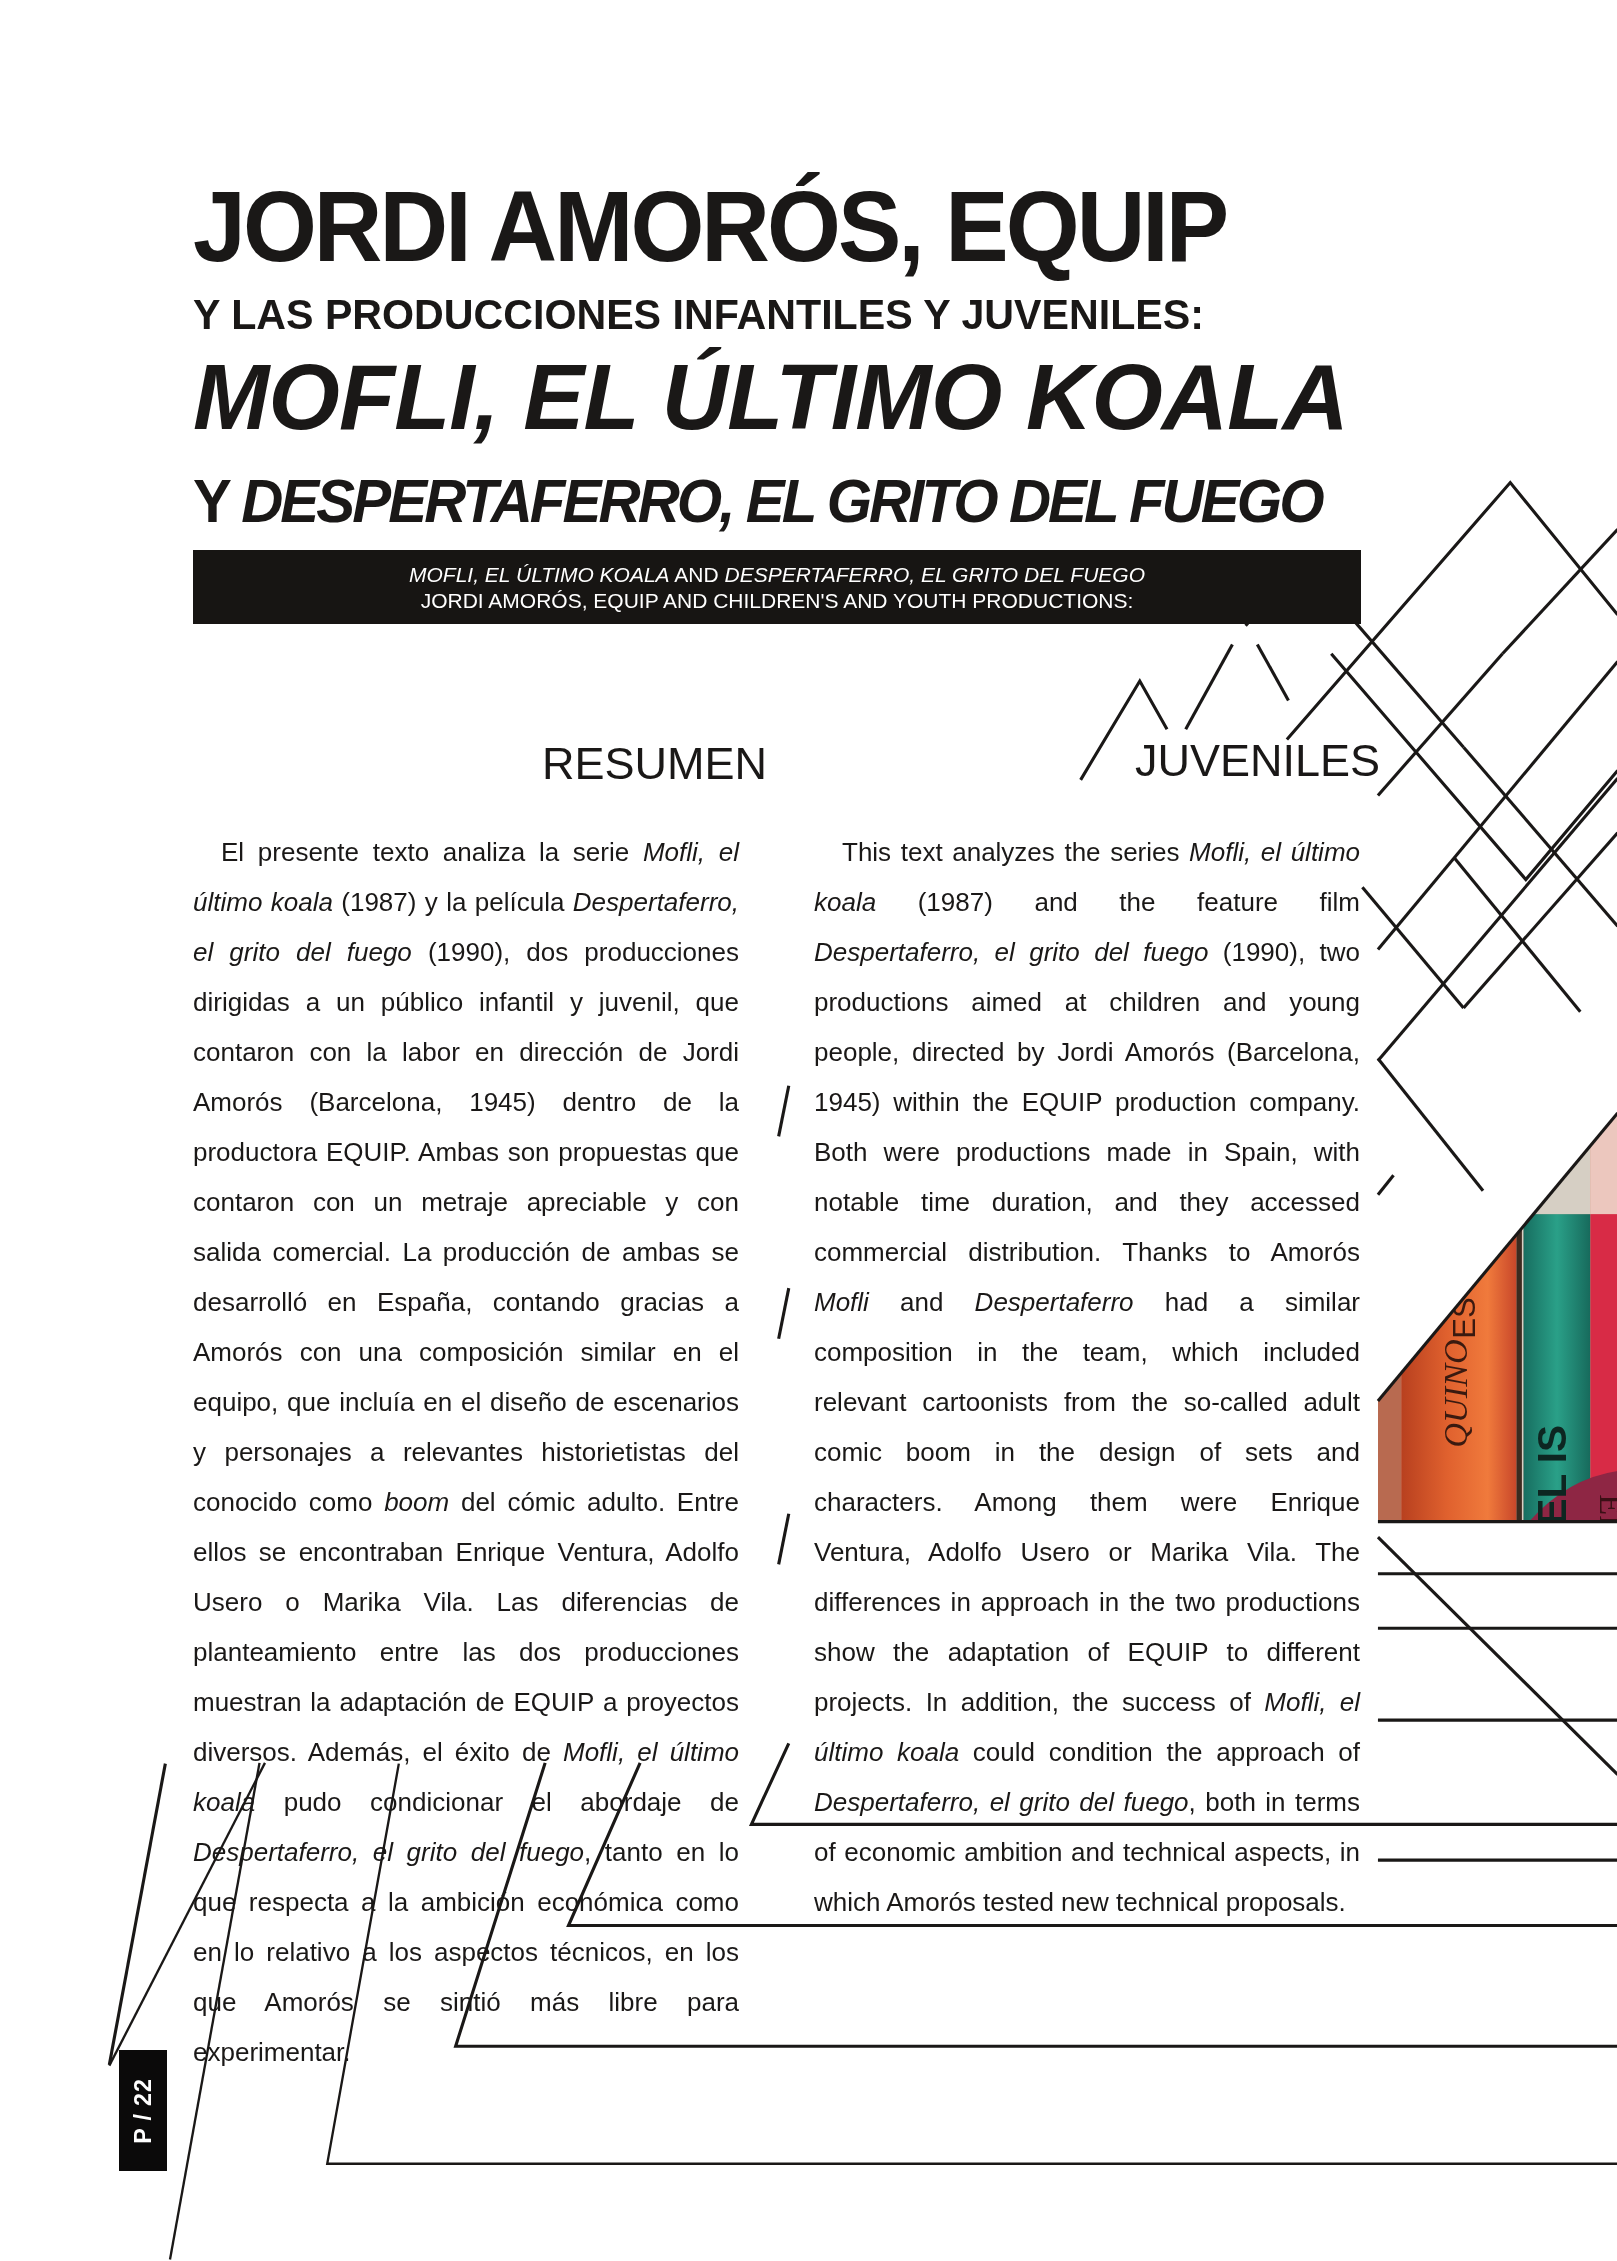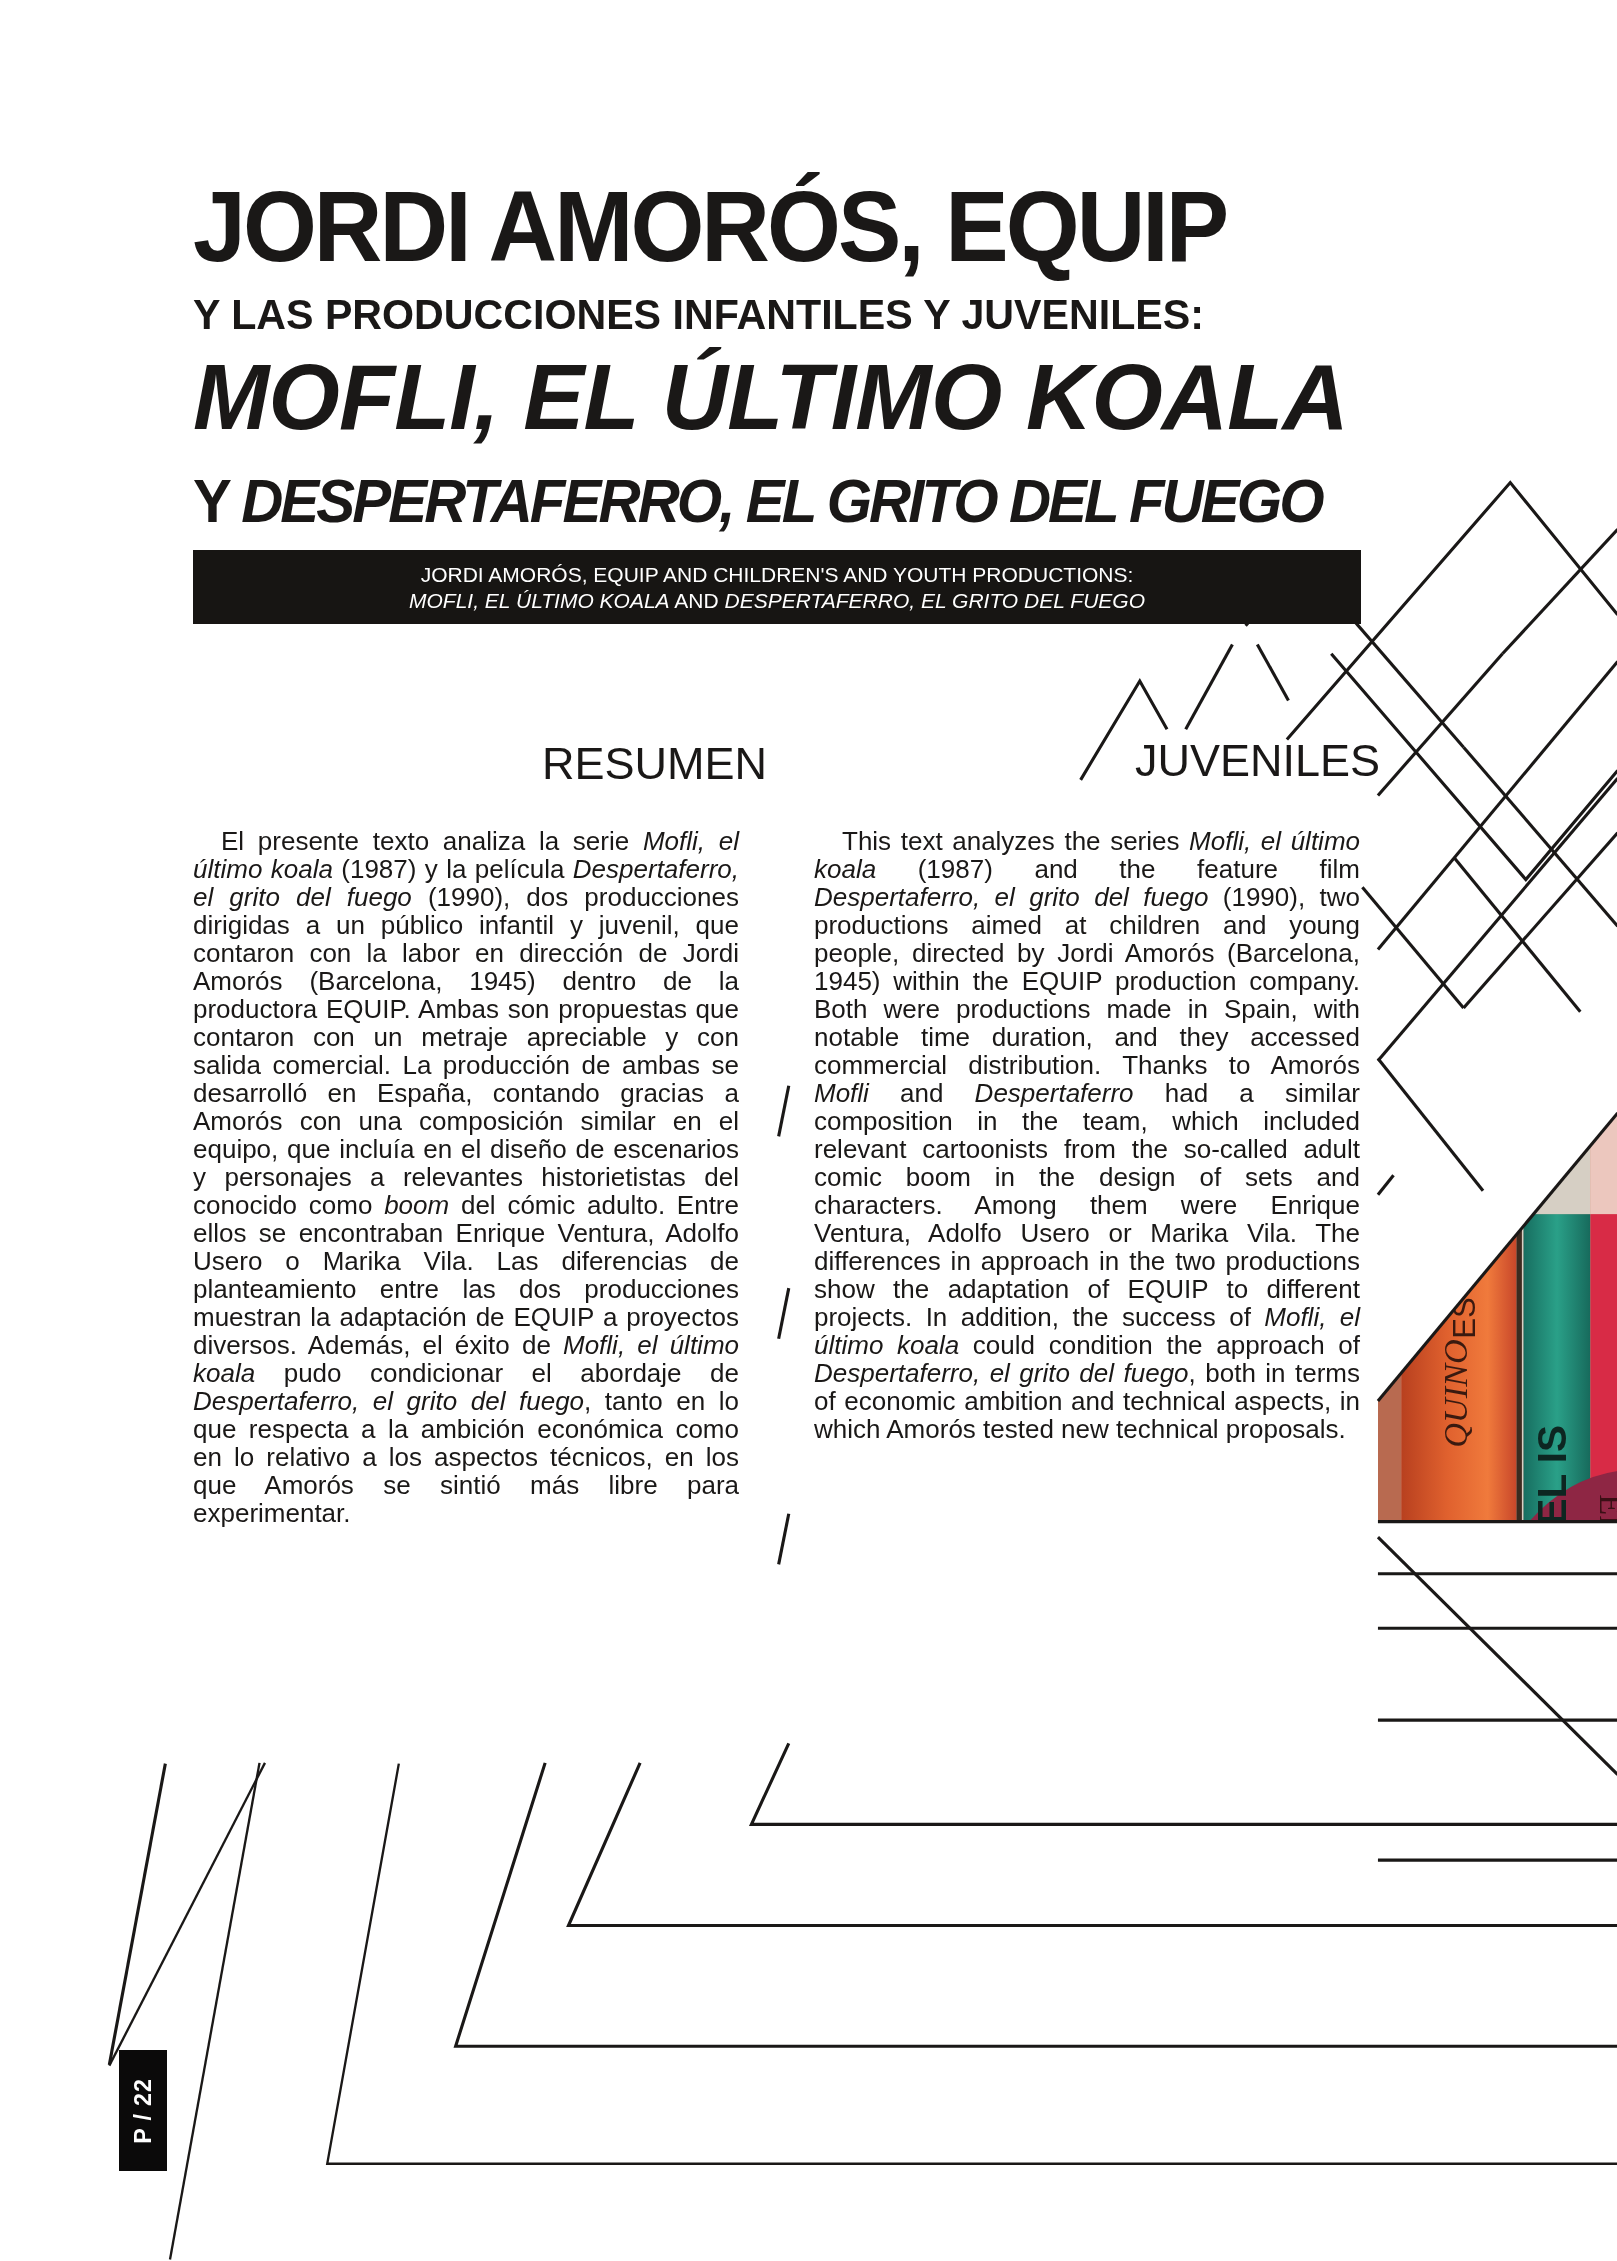--- a/index.html
+++ b/index.html
@@ -7,21 +7,21 @@
   .art { position:absolute; left:0; top:0; width:1618px; height:2261px; }
   .title-block { position:absolute; left:193px; top:160px; width:1168px; }
   .t1 { font-family:"Liberation Sans", sans-serif; font-weight:700; font-size:100px; line-height:117px; letter-spacing:-3.1px; transform:scaleX(0.95); transform-origin:left; white-space:nowrap; position:absolute; top:7.8px; left:0; }
   .t2 { font-weight:700; font-size:42px; line-height:47px; position:absolute; top:131px; left:0; white-space:nowrap; transform:scaleX(0.98); transform-origin:left; }
   .t3 { font-weight:700; font-style:italic; font-size:93px; line-height:101px; position:absolute; top:187px; left:0; white-space:nowrap; letter-spacing:-0.8px; transform:scaleX(0.985); transform-origin:left; }
   .t4 { font-weight:700; font-size:62px; line-height:70px; position:absolute; top:306px; left:0; white-space:nowrap; letter-spacing:-3.1px; transform:scaleX(0.94); transform-origin:left; }
   .t4 i { font-style:italic; }
   .en-bar { position:absolute; left:193px; top:550px; width:1168px; height:74px; background:#171513; color:#fff; text-align:center; font-size:21px; line-height:26px; padding-top:11.7px; box-sizing:border-box; }
   .en-bar i { font-style:italic; }
   .sec-head { position:absolute; font-size:45px; font-weight:400; color:#1a1817; letter-spacing:0px; }
-  .col { position:absolute; font-size:26px; line-height:28px; text-align:justify; hyphens:none; }
+  .col { position:absolute; font-size:26px; line-height:50px; text-align:justify; hyphens:none; }
   .col p { margin:0; text-indent:28px; }
   .col i { font-style:italic; }
   .page-tab { position:absolute; left:119px; top:2050px; width:48px; height:121px; background:#0b0a0a; color:#fff; }
   .page-tab span { position:absolute; left:50%; top:50%; transform:translate(-50%,-50%) rotate(-90deg); font-weight:700; font-size:23.4px; white-space:nowrap; letter-spacing:0.8px; }
 </style>
 </head>
 <body>
 
 <svg class="art" viewBox="0 0 2078 2905" xmlns="http://www.w3.org/2000/svg">
   <defs>
@@ -111,22 +111,22 @@
 </svg>
 
 <div class="title-block">
   <div class="t1">JORDI AMORÓS, EQUIP</div>
   <div class="t2">Y LAS PRODUCCIONES  INFANTILES Y JUVENILES:</div>
   <div class="t3">MOFLI, EL ÚLTIMO KOALA</div>
   <div class="t4"><span>Y </span><i>DESPERTAFERRO, EL GRITO DEL FUEGO</i></div>
 </div>
 
 <div class="en-bar">
+  <div><i>MOFLI, EL ÚLTIMO KOALA</i><span> AND </span><i>DESPERTAFERRO, EL GRITO DEL FUEGO</i></div>
   <div>JORDI AMORÓS, EQUIP AND CHILDREN'S AND YOUTH PRODUCTIONS:</div>
-  <div><i>MOFLI, EL ÚLTIMO KOALA</i><span> AND </span><i>DESPERTAFERRO, EL GRITO DEL FUEGO</i></div>
 </div>
 
 <div class="sec-head" style="left:517px; top:738px;margin-left:25px;">RESUMEN</div>
 <div class="sec-head" style="left:1135px; top:735px;">JUVENILES</div>
 
 <div class="col" style="left:193px; top:827px; width:546px;">
   <p id="resumen-p"><span>El presente texto analiza la serie </span><i>Mofli, el último koala</i><span> (1987) y la película </span><i>Despertaferro, el grito del fuego</i><span> (1990), dos producciones dirigidas a un público infantil y juvenil, que contaron con la labor en dirección de Jordi Amorós (Barcelona, 1945) dentro de la productora EQUIP. Ambas son propuestas que contaron con un metraje apreciable y con salida comercial. La producción de ambas se desarrolló en España, contando gracias a Amorós con una composición similar en el equipo, que incluía en el diseño de escenarios y personajes a relevantes historietistas del conocido como </span><i>boom</i><span> del cómic adulto. Entre ellos se encontraban Enrique Ventura, Adolfo Usero o Marika Vila. Las diferencias de planteamiento entre las dos producciones muestran la adaptación de EQUIP a proyectos diversos. Además, el éxito de </span><i>Mofli, el último koala</i><span> pudo condicionar el abordaje de </span><i>Despertaferro, el grito del fuego</i><span>, tanto en lo que respecta a la ambición económica como en lo relativo a los aspectos técnicos, en los que Amorós se sintió más libre para experimentar.</span></p>
 </div>
 <div class="col" style="left:814px; top:827px; width:546px;">
   <p id="abstract-p"><span>This text analyzes the series </span><i>Mofli, el último koala</i><span> (1987) and the feature film </span><i>Despertaferro, el grito del fuego</i><span> (1990), two productions aimed at children and young people, directed by Jordi Amorós (Barcelona, 1945) within the EQUIP production company. Both were productions made in Spain, with notable time duration, and they accessed commercial distribution. Thanks to Amorós </span><i>Mofli</i><span> and </span><i>Despertaferro</i><span> had a similar composition in the team, which included relevant cartoonists from the so-called adult comic boom in the design of sets and characters. Among them were Enrique Ventura, Adolfo Usero or Marika Vila. The differences in approach in the two productions show the adaptation of EQUIP to different projects. In addition, the success of </span><i>Mofli, el último koala</i><span> could condition the approach of </span><i>Despertaferro, el grito del fuego</i><span>, both in terms of economic ambition and technical aspects, in which Amorós tested new technical proposals.</span></p>

